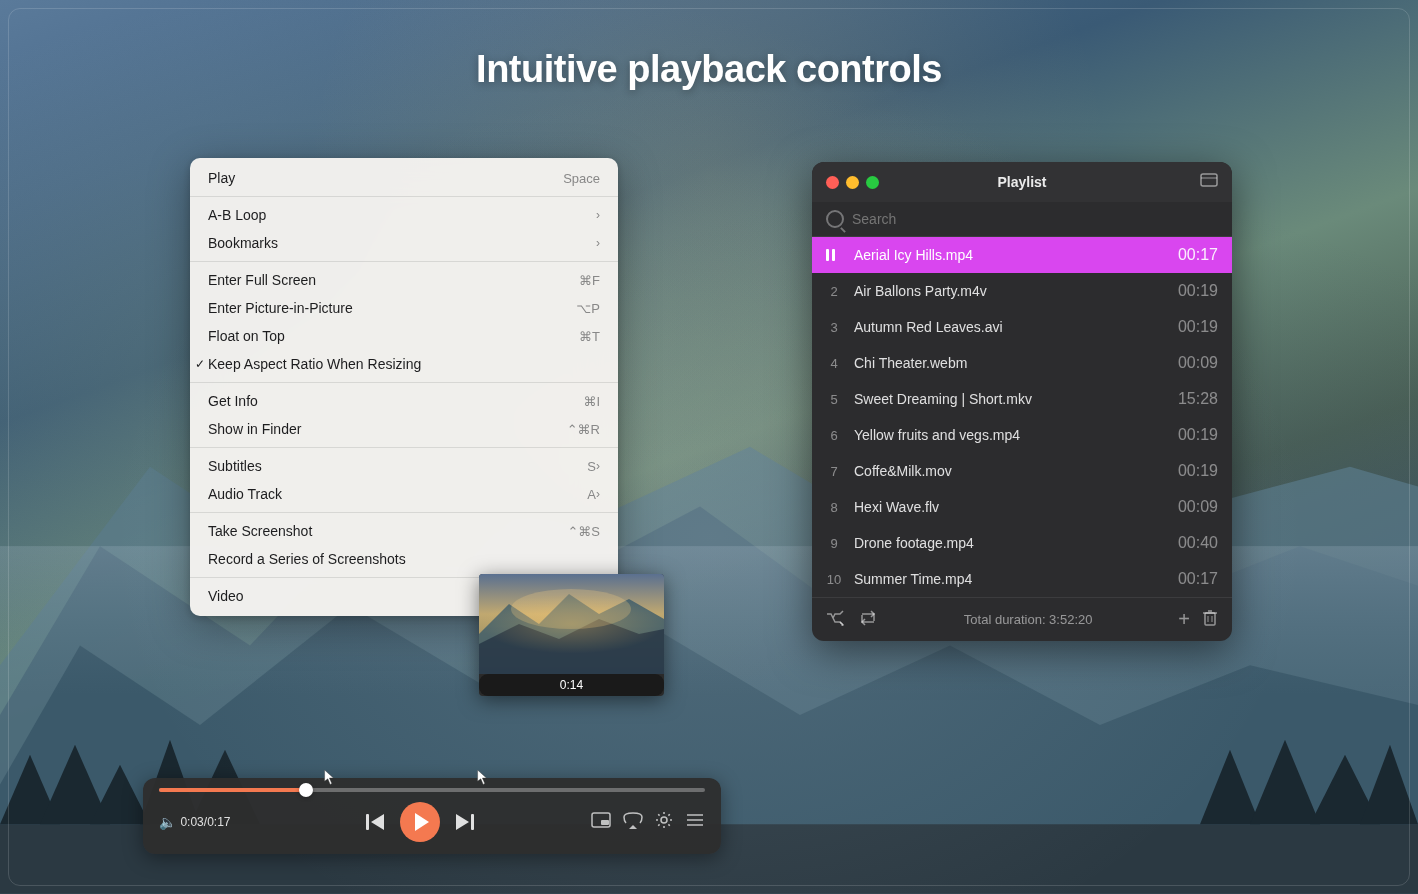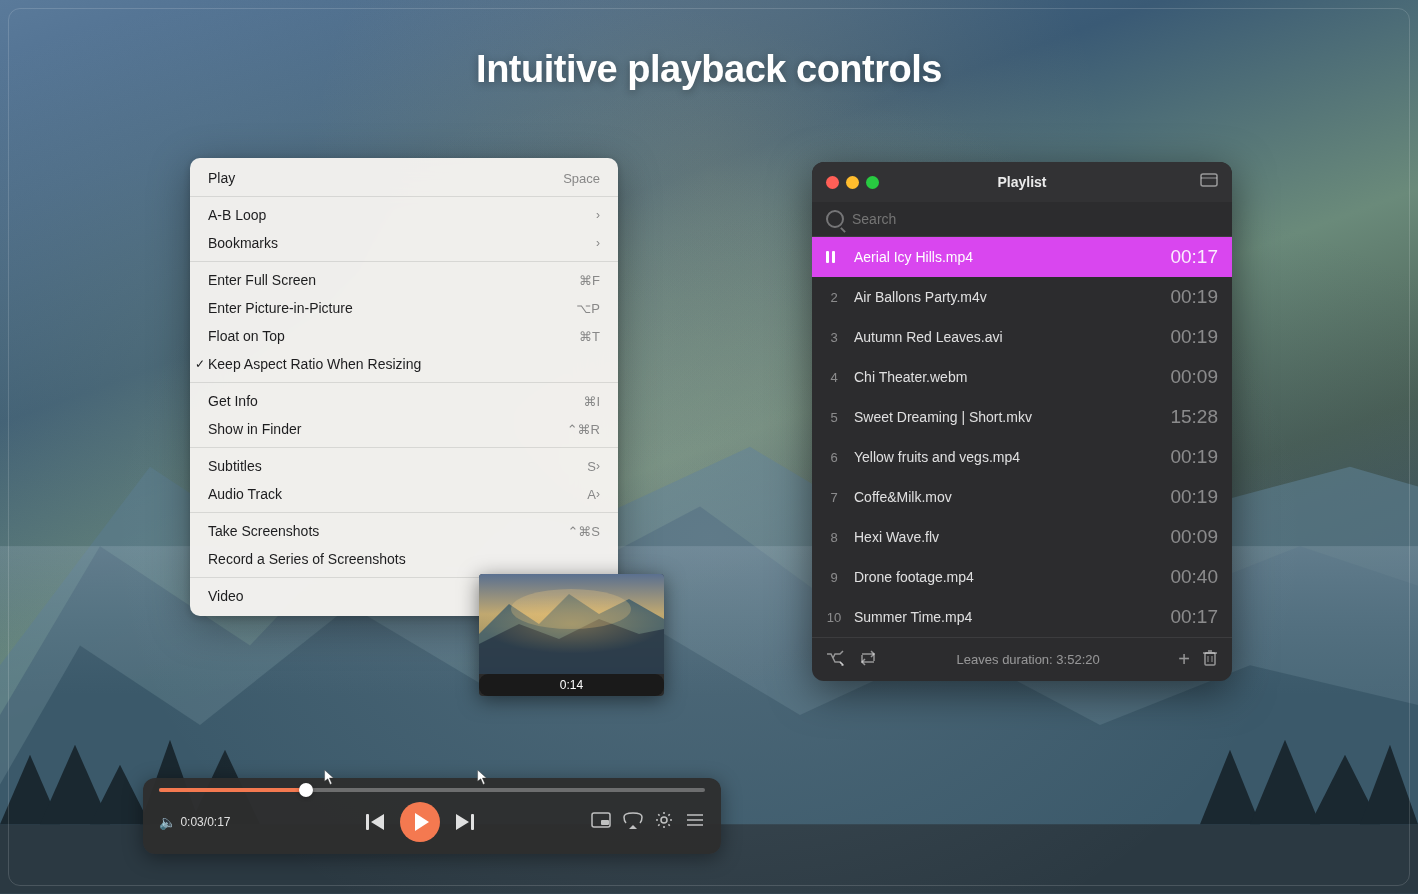--- a/index.html
+++ b/index.html
@@ -438,21 +438,21 @@
       font-size: 14px;
     }
 
     .playlist-item.active .track-name {
       color: white;
       font-weight: 500;
     }
 
     .playlist-item .track-duration {
       color: rgba(255,255,255,0.45);
-      font-size: 19px;
+      font-size: 16px;
     }
 
     .playlist-item.active .track-duration {
       color: rgba(255,255,255,0.9);
     }
 
     .pause-icon {
       display: flex;
       gap: 3px;
       align-items: center;
@@ -611,21 +611,21 @@
   </div>
 
   <div class="menu-item">
     <span class="item-label">Audio Track</span>
     <span class="item-shortcut">A</span>
     <span class="arrow">›</span>
   </div>
   <div class="menu-separator"></div>
 
   <div class="menu-item">
-    <span class="item-label">Take Screenshots</span>
+    <span class="item-label">Take Screenshot</span>
     <span class="item-shortcut">⌃⌘S</span>
   </div>
 
   <div class="menu-item">
     <span class="item-label">Record a Series of Screenshots</span>
   </div>
   <div class="menu-separator"></div>
 
   <div class="menu-item">
     <span class="item-label">Video</span>
@@ -821,21 +821,21 @@
     </span>
 
     <span class="footer-icon">
       <svg width="20" height="18" viewBox="0 0 20 18" fill="none">
         <path d="M4,5 L16,5 L16,12" stroke="rgba(255,255,255,0.5)" stroke-width="1.5" fill="none"></path>
         <polyline points="13,2 16,5 13,8" stroke="rgba(255,255,255,0.5)" stroke-width="1.5" fill="none"></polyline>
         <path d="M16,13 L4,13 L4,6" stroke="rgba(255,255,255,0.5)" stroke-width="1.5" fill="none"></path>
         <polyline points="7,16 4,13 7,10" stroke="rgba(255,255,255,0.5)" stroke-width="1.5" fill="none"></polyline>
       </svg>
     </span>
-    <span class="footer-duration">Leaves duration: 3:52:20</span>
+    <span class="footer-duration">Total duration: 3:52:20</span>
     <span class="footer-add">+</span>
     <span class="footer-trash">
       <svg width="16" height="18" viewBox="0 0 16 18" fill="none">
         <rect x="3" y="4" width="10" height="12" rx="1" stroke="rgba(255,255,255,0.5)" stroke-width="1.5"></rect>
         <line x1="1" y1="4" x2="15" y2="4" stroke="rgba(255,255,255,0.5)" stroke-width="1.5"></line>
         <line x1="6" y1="2" x2="10" y2="2" stroke="rgba(255,255,255,0.5)" stroke-width="1.5"></line>
         <line x1="6" y1="7" x2="6" y2="13" stroke="rgba(255,255,255,0.5)" stroke-width="1"></line>
         <line x1="10" y1="7" x2="10" y2="13" stroke="rgba(255,255,255,0.5)" stroke-width="1"></line>
       </svg>
     </span>

